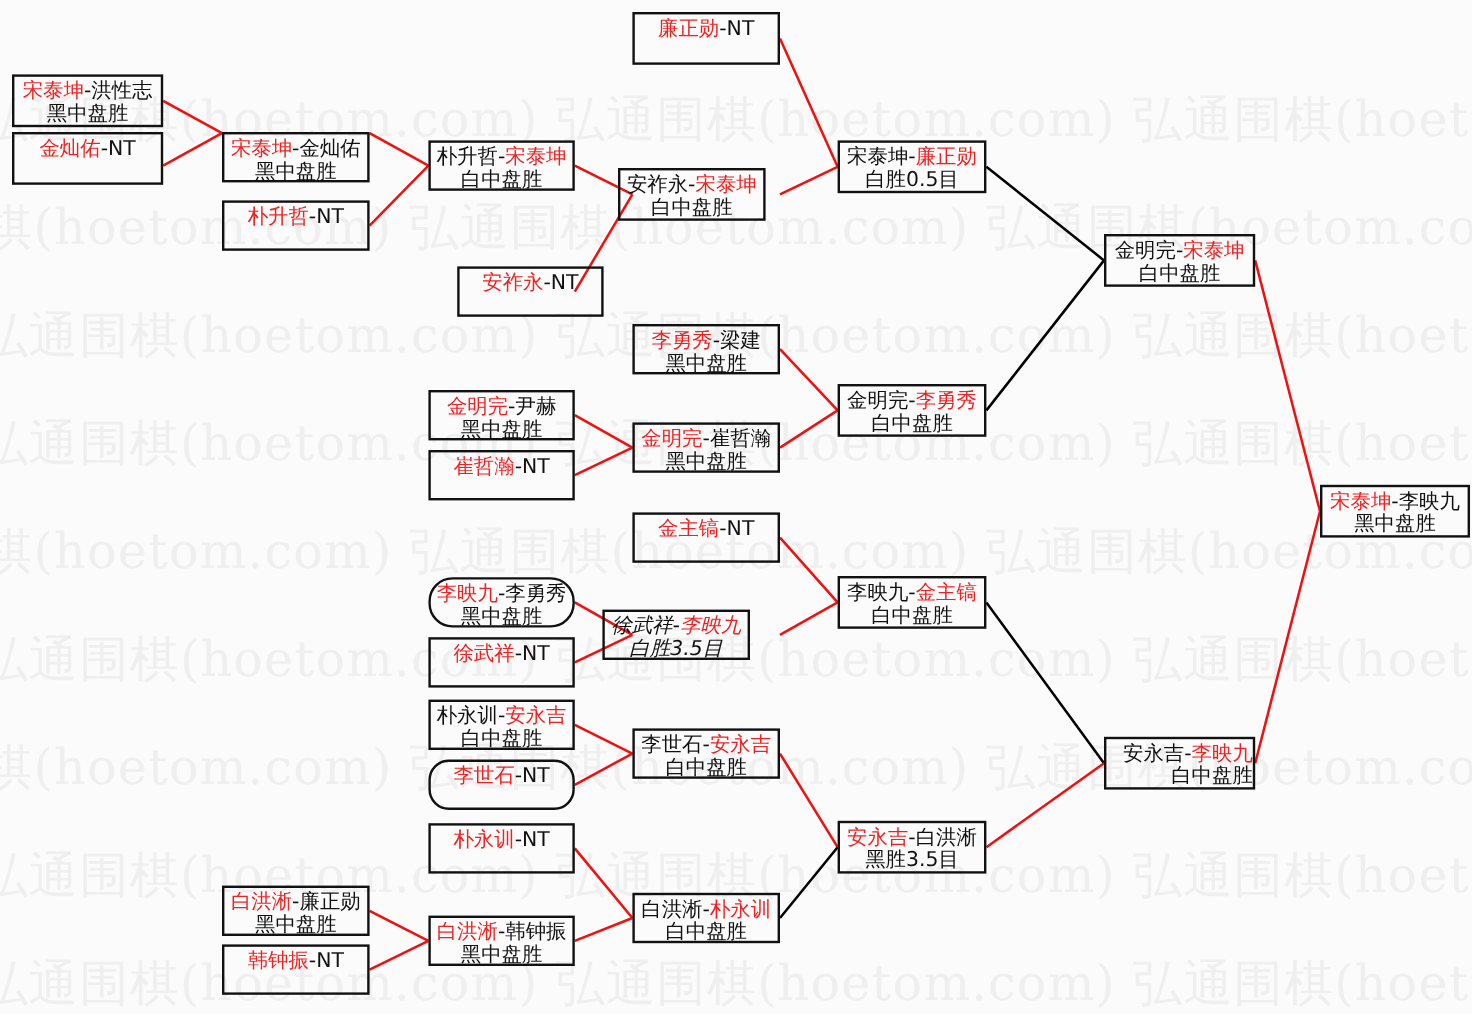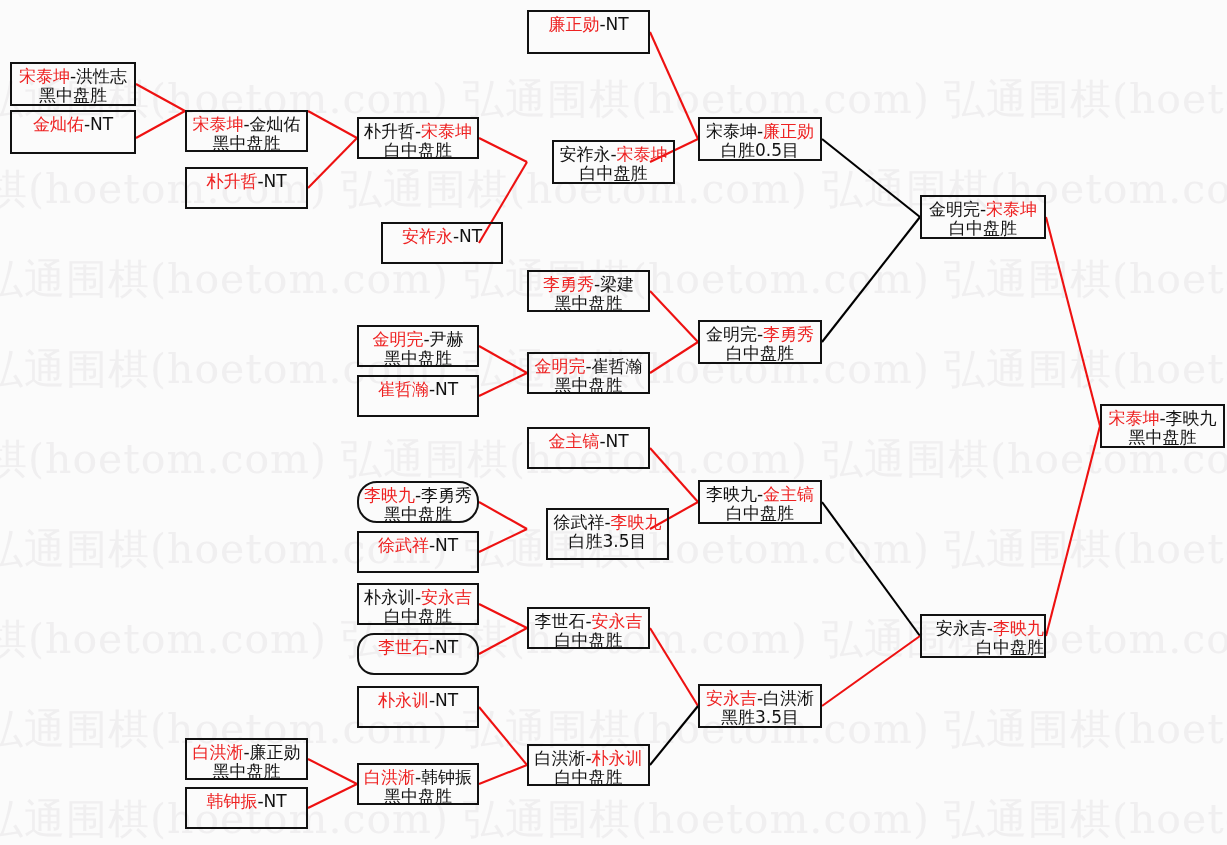--- a/index.html
+++ b/index.html
@@ -114,21 +114,21 @@
       <div class="node" style="left: 185px; top: 167px; width: 123px; height: 42px; text-align: center;">
         <span class="ln"><span class="r">朴升哲</span><span class="sep">-</span><span class="k">NT</span></span>
       </div>
       <div class="node" style="left: 357px; top: 117px; width: 122px; height: 42px;">
         <span class="ln"><span class="k">朴升哲</span><span class="sep">-</span><span class="r">宋泰坤</span></span>
         <span class="ln">白中盘胜</span>
       </div>
       <div class="node" style="left: 357px; top: 222px; width: 122px; height: 42px; margin-left: 24px;">
         <span class="ln"><span class="r">安祚永</span><span class="sep">-</span><span class="k">NT</span></span>
       </div>
-      <div class="node" style="left: 552px; top: 140px; width: 123px; height: 44px;">
+      <div class="node" style="left: 515px; top: 140px; width: 123px; height: 44px;">
         <span class="ln"><span class="k">安祚永</span><span class="sep">-</span><span class="r">宋泰坤</span></span>
         <span class="ln">白中盘胜</span>
       </div>
       <div class="node" style="left: 527px; top: 10px; width: 123px; height: 44px;">
         <span class="ln"><span class="r">廉正勋</span><span class="sep">-</span><span class="k">NT</span></span>
       </div>
       <div class="node" style="left: 698px; top: 117px; width: 124px; height: 44px;">
         <span class="ln"><span class="k">宋泰坤</span><span class="sep">-</span><span class="r">廉正勋</span></span>
         <span class="ln">白胜0.5目</span>
       </div>
@@ -158,21 +158,21 @@
       <div class="node" style="left: 357px; top: 481px; width: 122px; height: 42px; border-radius: 20px;">
         <span class="ln"><span class="r">李映九</span><span class="sep">-</span><span class="k">李勇秀</span></span>
         <span class="ln">黑中盘胜</span>
       </div>
       <div class="node" style="left: 357px; top: 531px; width: 122px; height: 42px;">
         <span class="ln"><span class="r">徐武祥</span><span class="sep">-</span><span class="k">NT</span></span>
       </div>
       <div class="node" style="left: 527px; top: 427px; width: 123px; height: 42px;">
         <span class="ln"><span class="r">金主镐</span><span class="sep">-</span><span class="k">NT</span></span>
       </div>
-      <div class="node" style="left: 546px; top: 508px; width: 123px; height: 52px;">
+      <div class="node" style="left: 502px; top: 508px; width: 123px; height: 42px; font-style: italic;">
         <span class="ln"><span class="k">徐武祥</span><span class="sep">-</span><span class="r">李映九</span></span>
         <span class="ln">白胜3.5目</span>
       </div>
       <div class="node" style="left: 698px; top: 480px; width: 124px; height: 44px;">
         <span class="ln"><span class="k">李映九</span><span class="sep">-</span><span class="r">金主镐</span></span>
         <span class="ln">白中盘胜</span>
       </div>
       <div class="node" style="left: 357px; top: 583px; width: 122px; height: 42px;">
         <span class="ln"><span class="k">朴永训</span><span class="sep">-</span><span class="r">安永吉</span></span>
         <span class="ln">白中盘胜</span>

